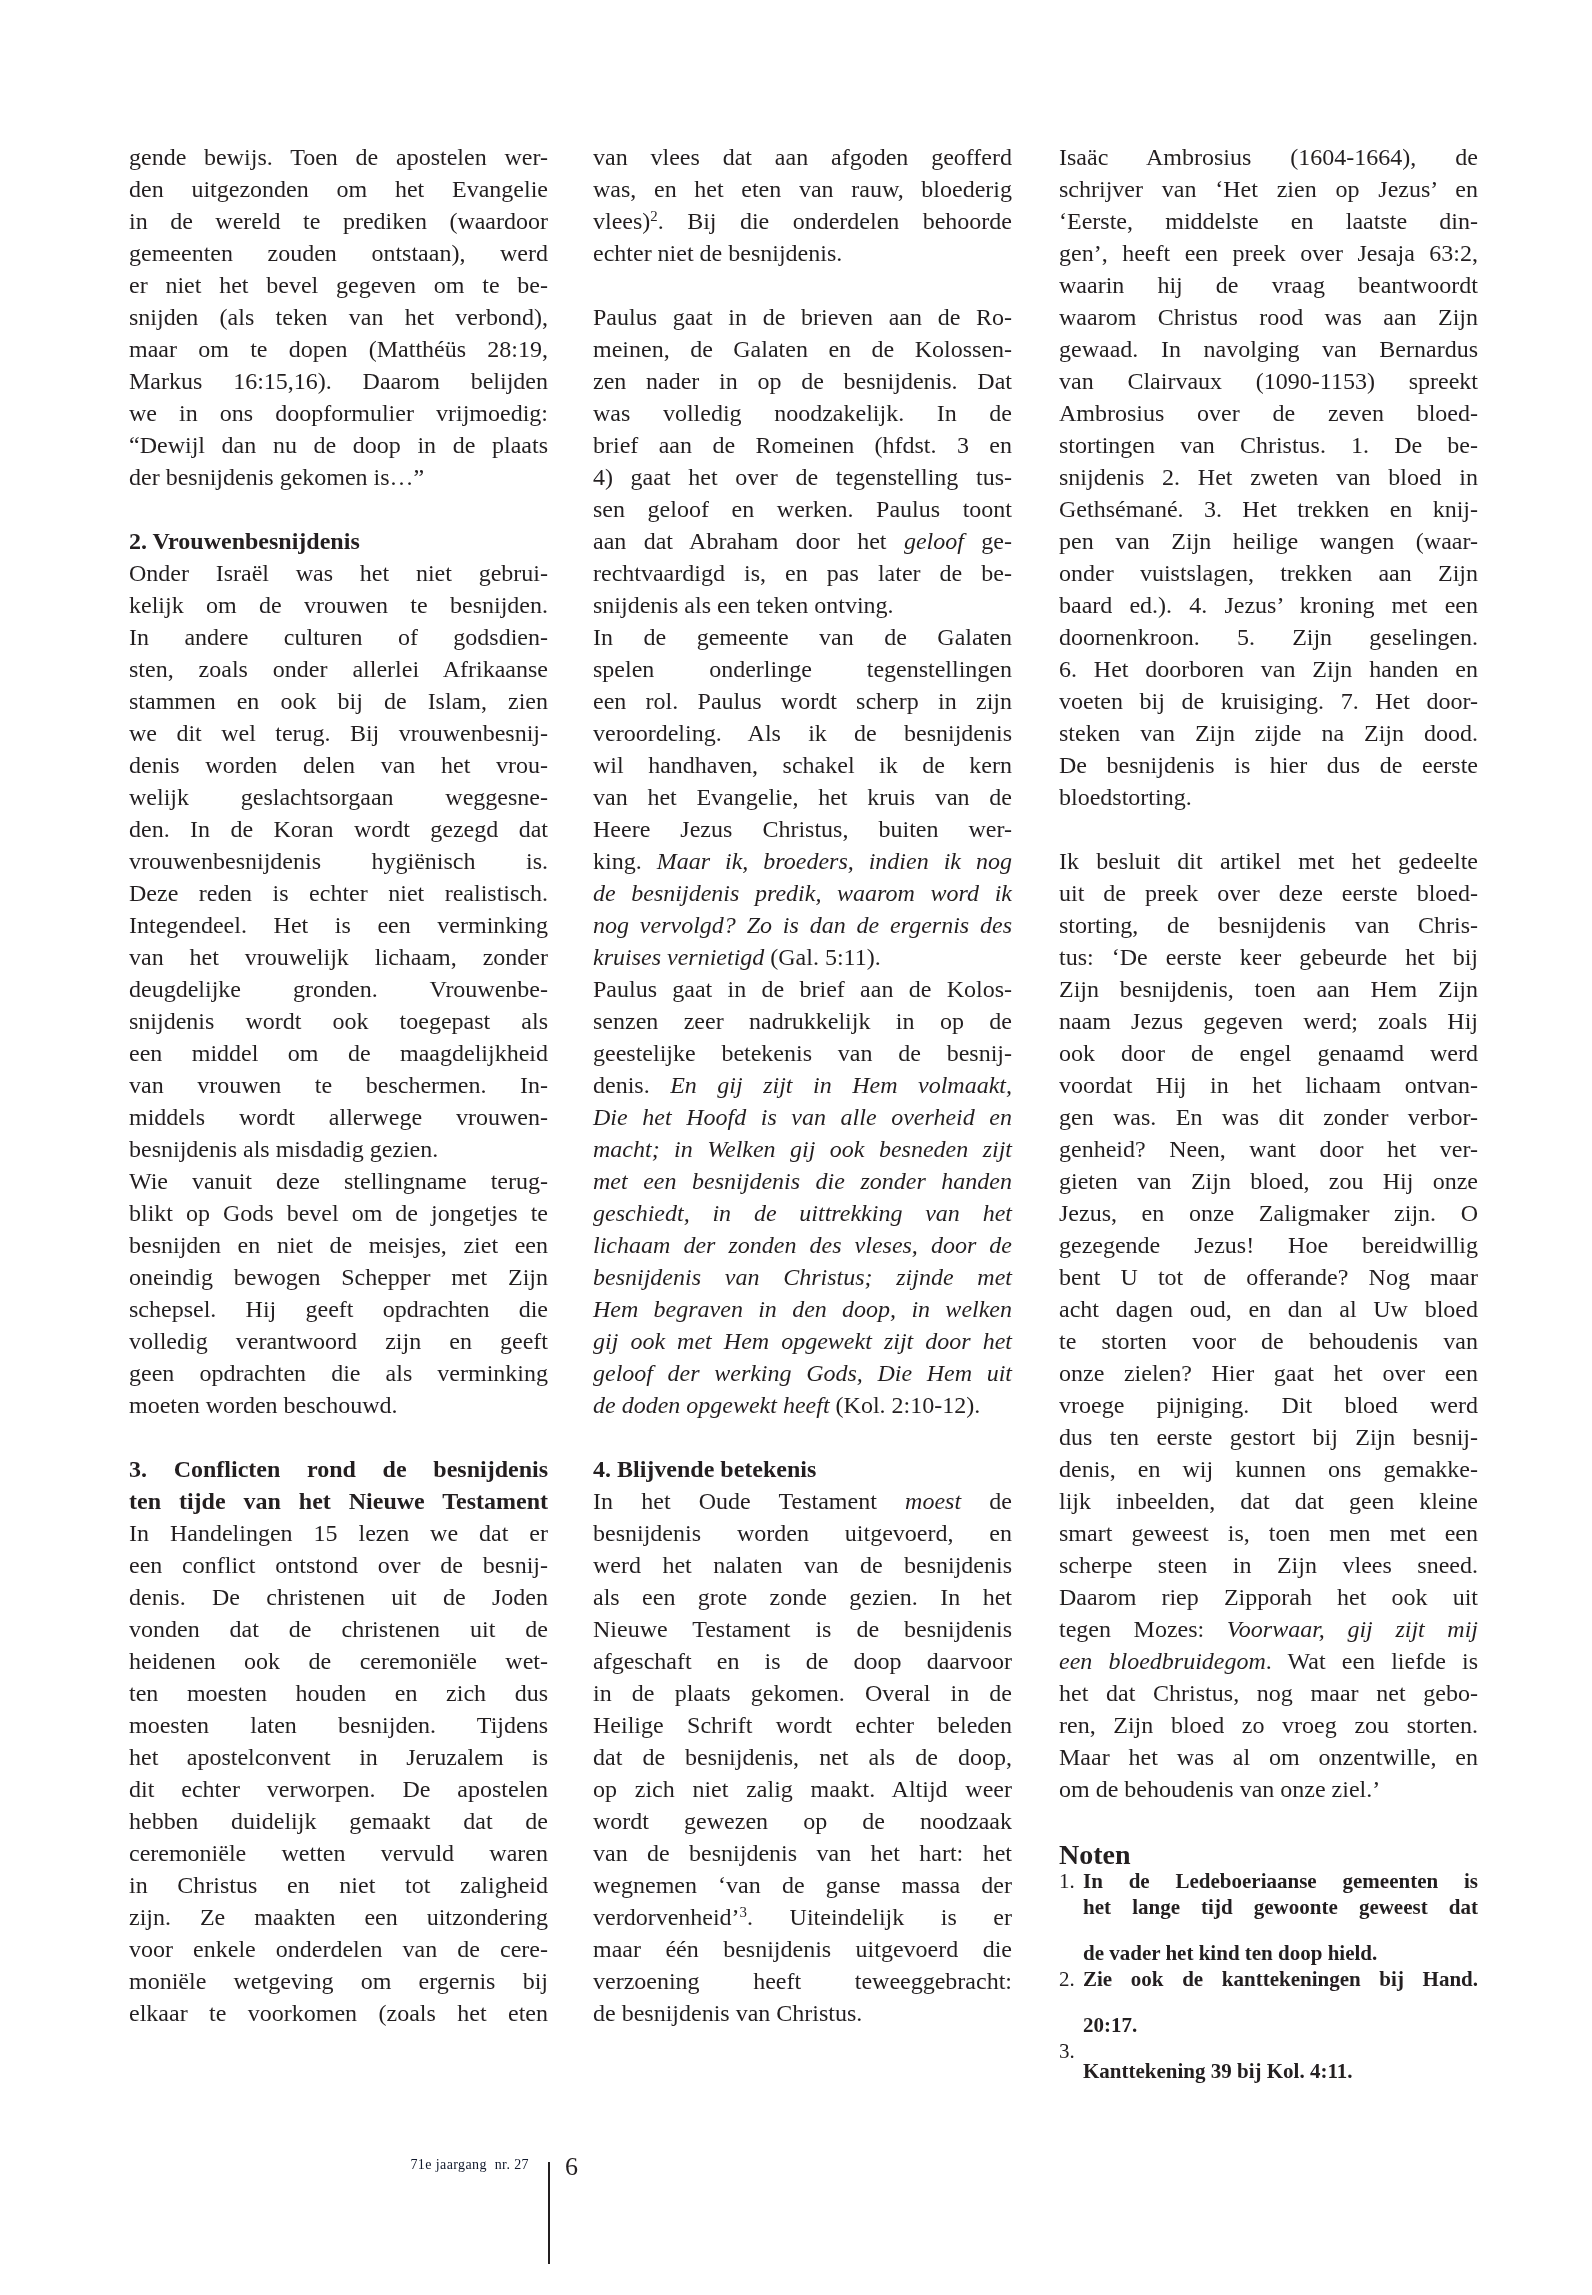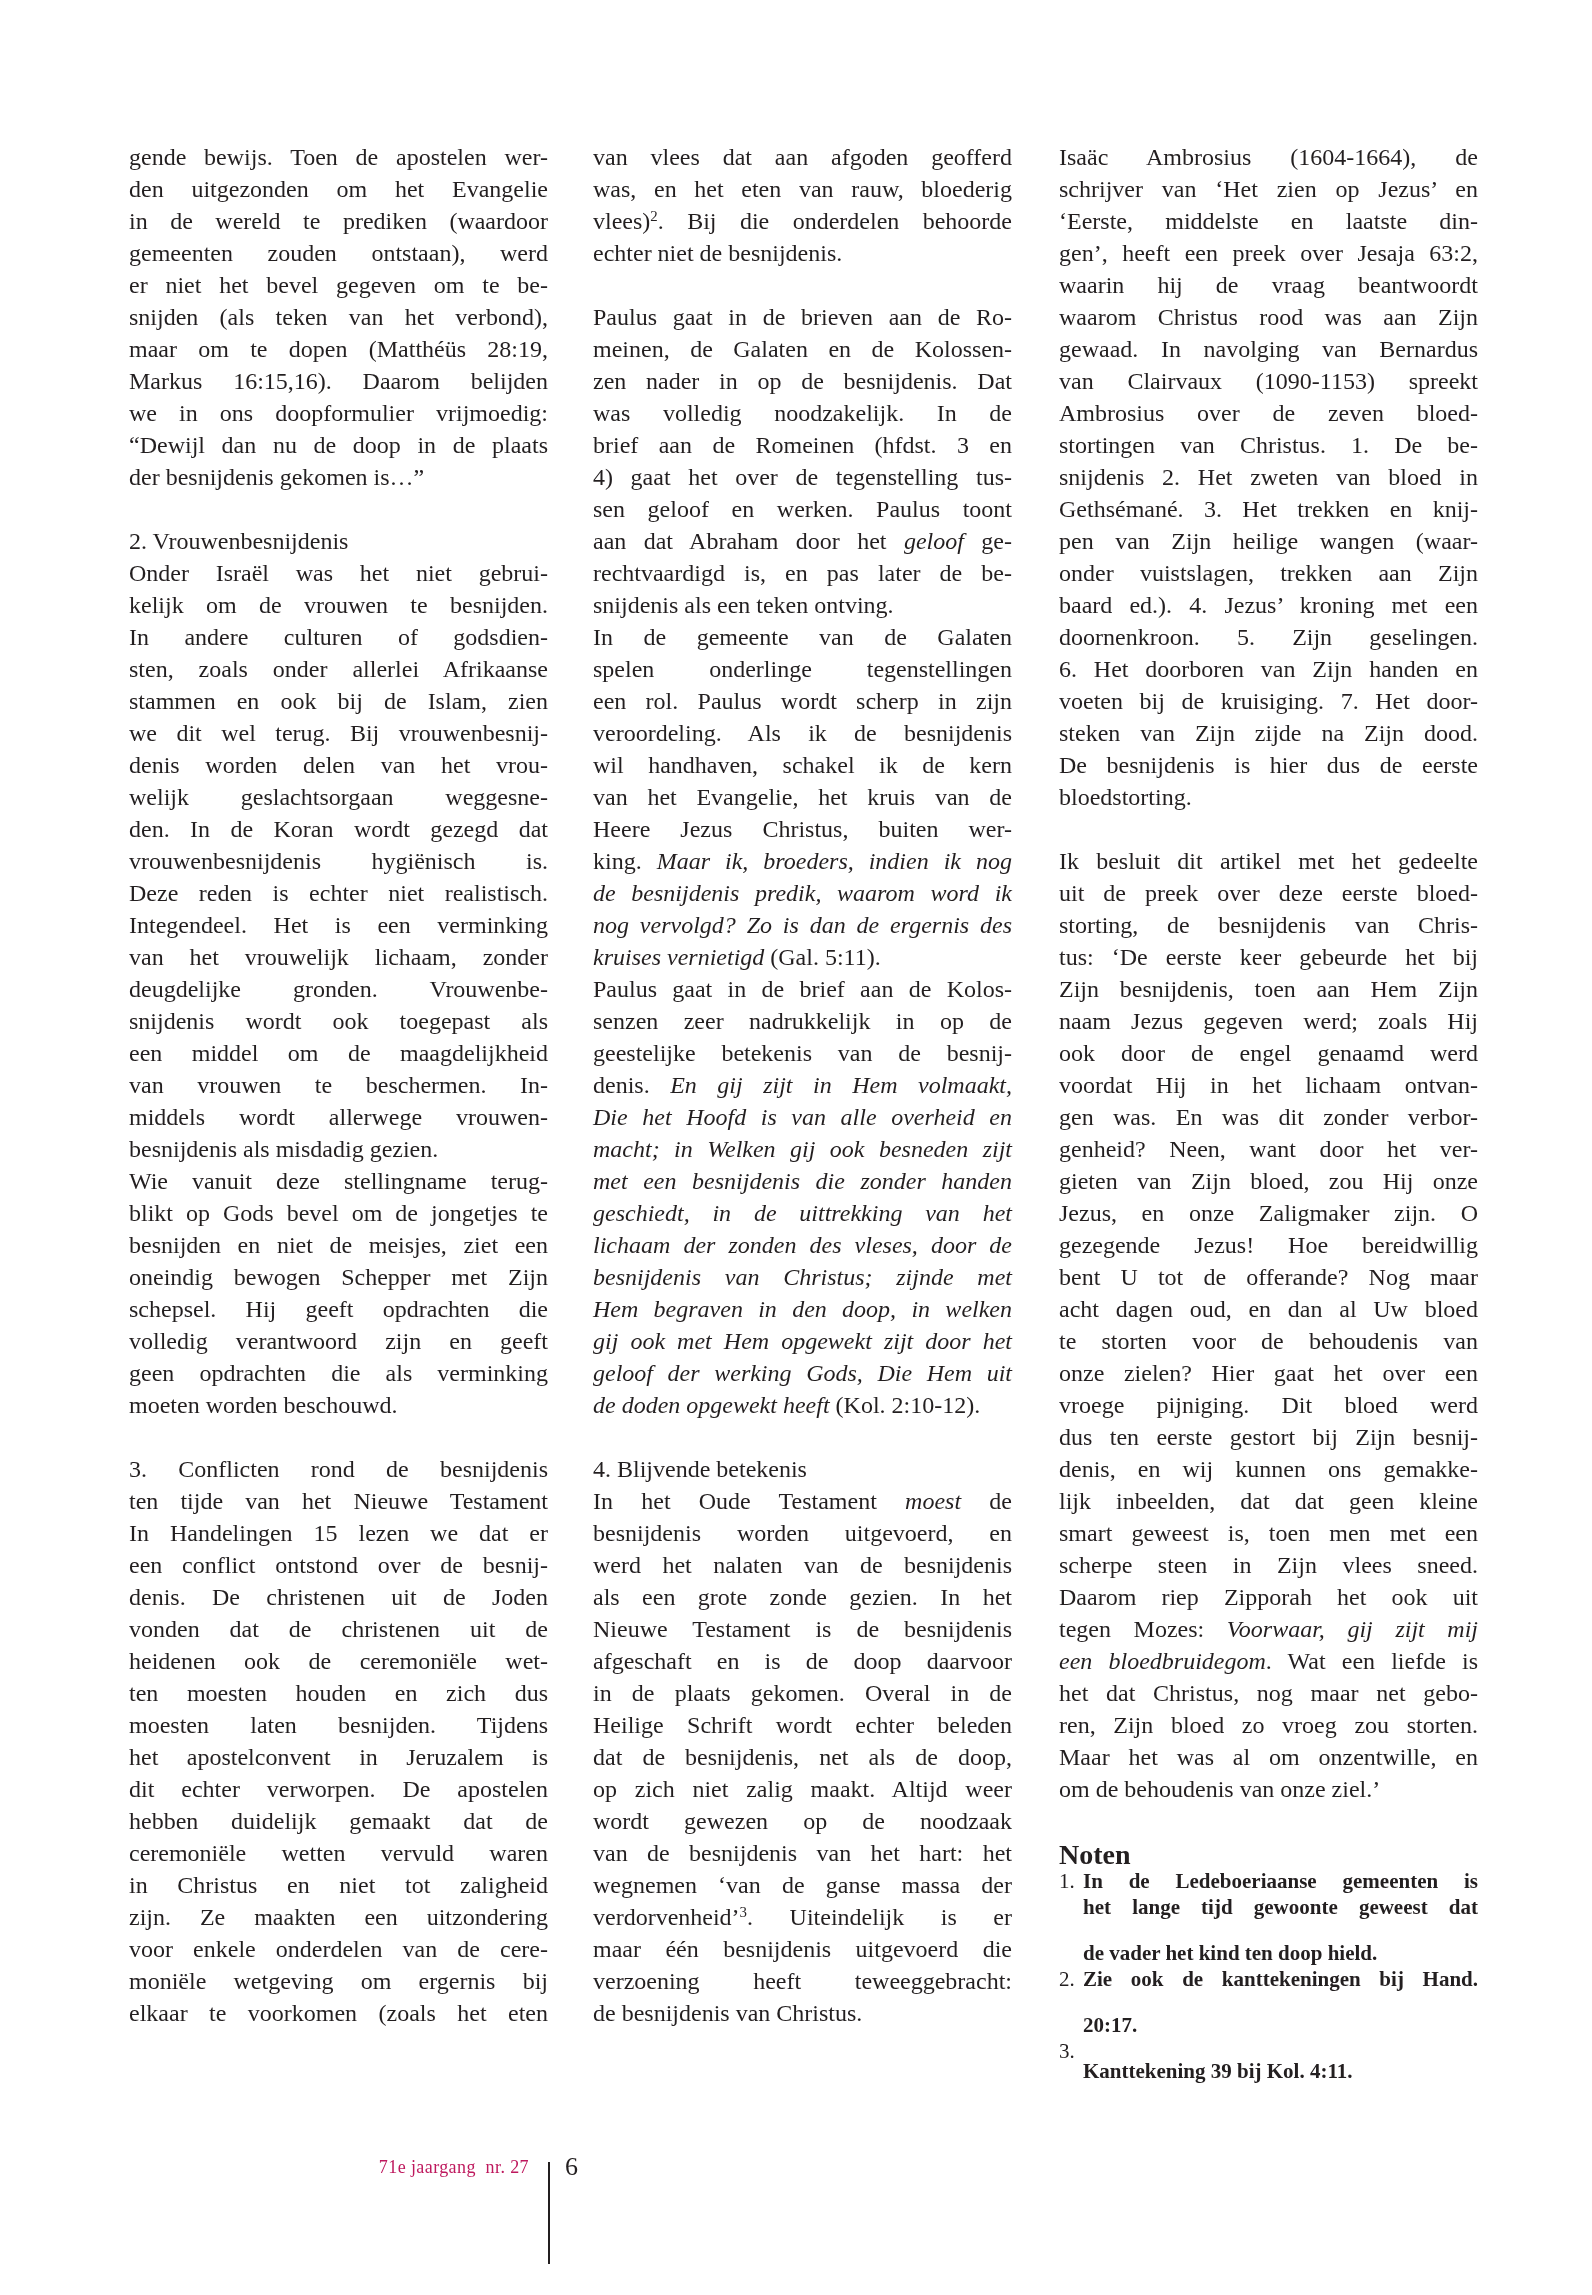--- a/index.html
+++ b/index.html
@@ -15,34 +15,34 @@
   #col-1 { left: 129px; }
   #col-2 { left: 593px; }
   #col-3 { left: 1059px; }
   .ln {
     display: block; height: 32px; white-space: nowrap;
     text-align: justify; text-align-last: justify;
     overflow: visible;
   }
   .ln.last { text-align-last: left; }
   .ln.blank { height: 32px; }
-  .ln.head { font-weight: normal; }
+  .ln.head { font-weight: bold; }
   .ln i { font-style: italic; margin-top: 12px; }
   .ln sup { font-size: 0.62em; line-height: 0; vertical-align: 0.55em; }
   
   .notes-title { font-weight: bold; font-size: 28px; line-height: 26px; height: 26px; margin-top: 5.2px; }
   .note { display: flex; font-size: 21px; line-height: 26px; }
   .note .num { width: 24px; flex: none; }
   .note .body { flex: 1; }
   .note .body .nl { display: block; height: 26px; white-space: nowrap; text-align: justify; text-align-last: justify; font-weight: bold; }
   .note .body .nl.last { text-align-last: left; margin-top: 20px; }
   
   #footer-issue {
     position: absolute; top: 2157px; right: 1063px; 
-    font-size: 18px; letter-spacing: 0.4px; white-space: pre; color: #be185d;
+    font-size: 14px; letter-spacing: 0.4px; white-space: pre; color: #0f172a;
   }
   #footer-rule {
     position: absolute; left: 548px; top: 2162px; width: 1.7px; height: 102px; background: #231f20;
   }
   #footer-page {
     position: absolute; left: 565px; top: 2152px; font-size: 26px; color: #231f20;
   }
 </style>
 </head>
 <body>

